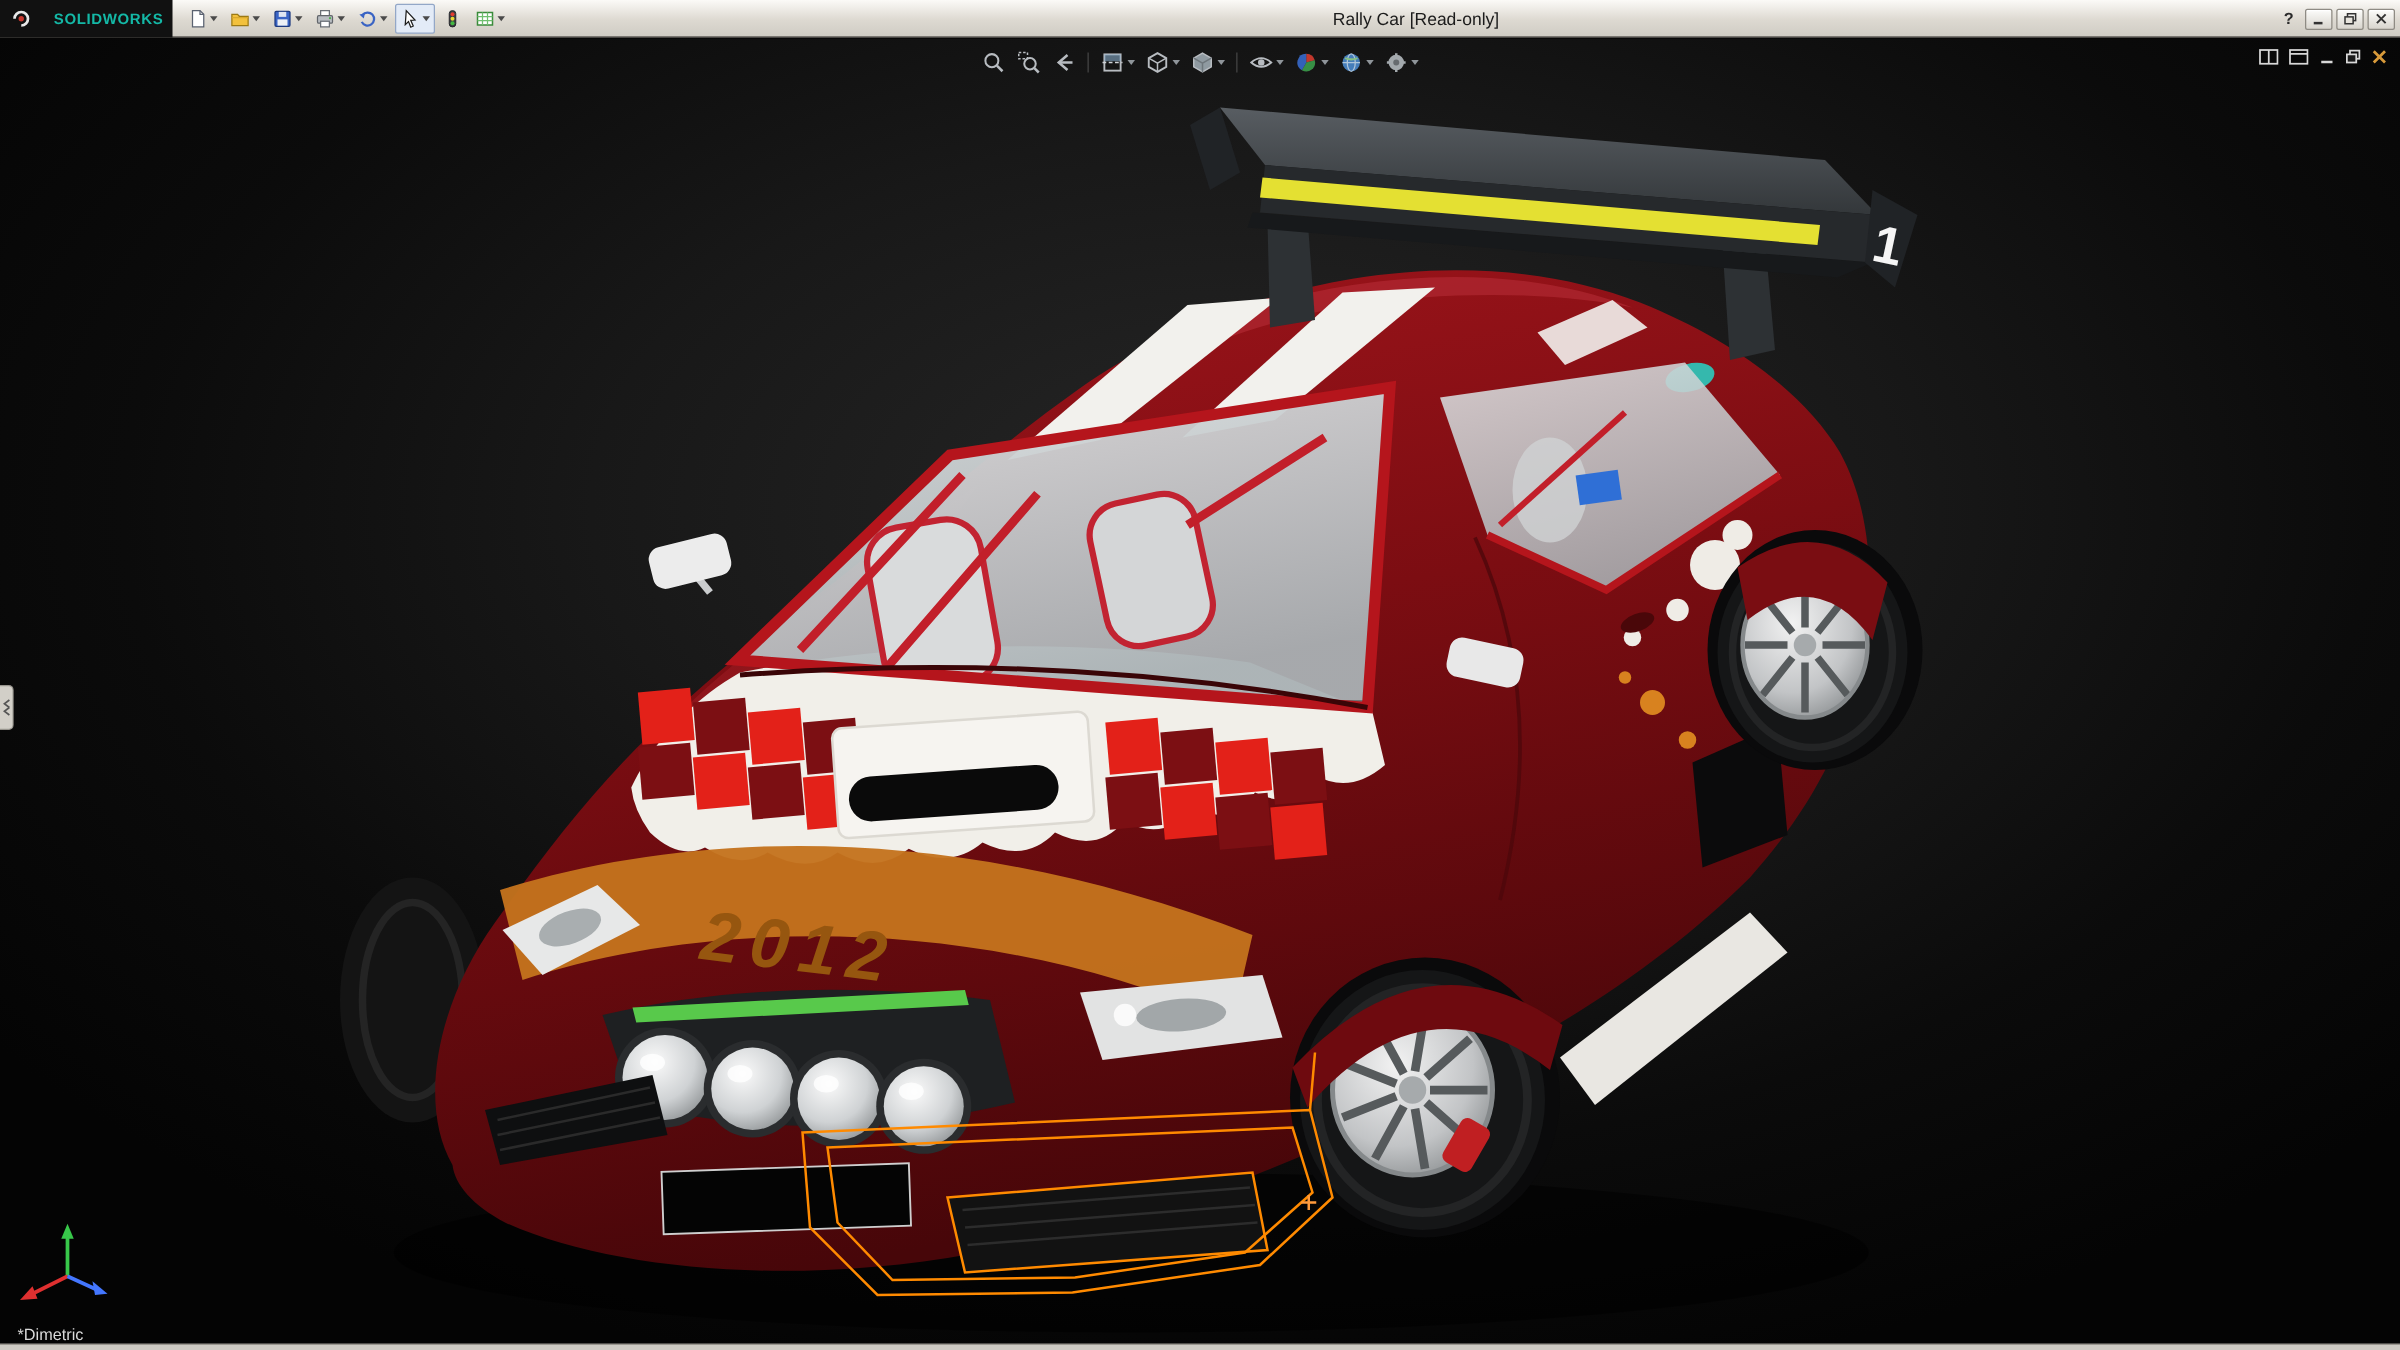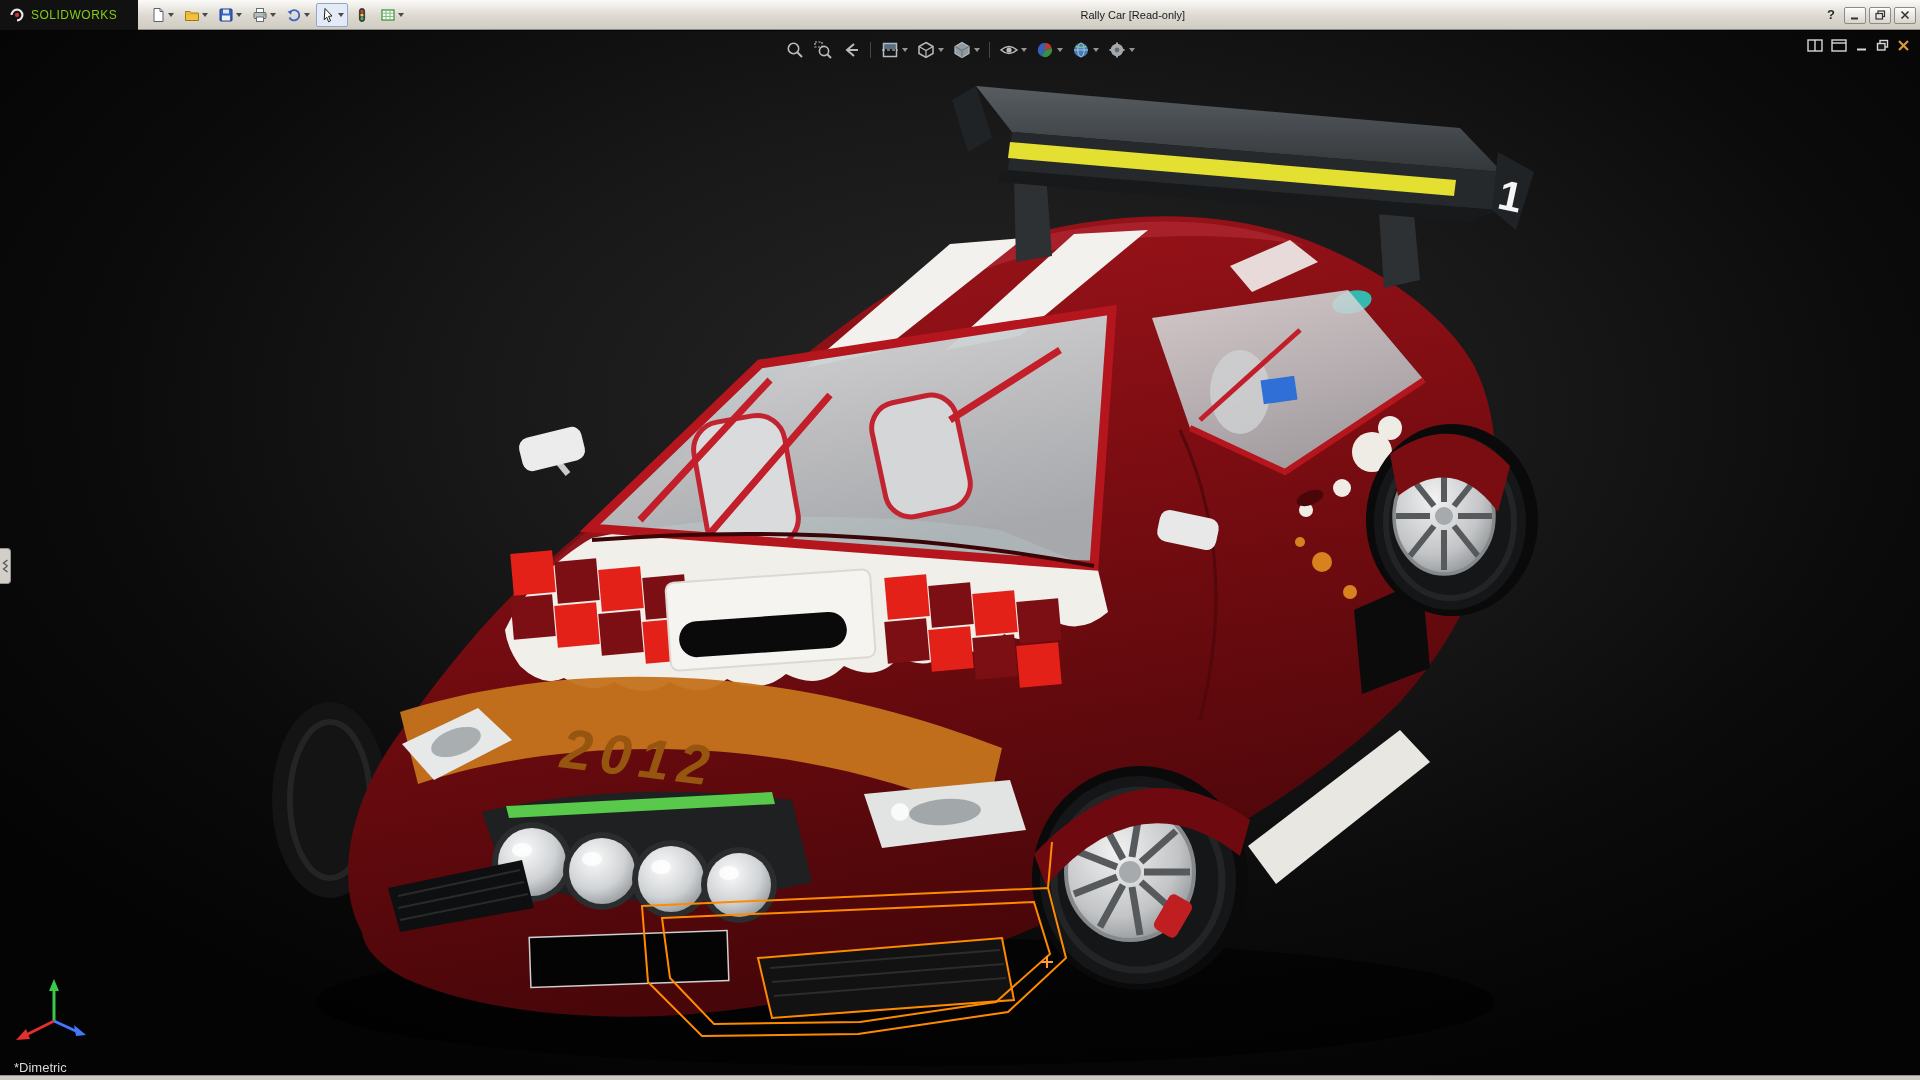--- a/index.html
+++ b/index.html
@@ -12,34 +12,34 @@
     position:absolute; top:0; left:0; right:0; height:30px;
     background:linear-gradient(#fbfaf7, #ddd9d1 55%, #cfccc4);
     border-bottom:1px solid #8f8c85;
     display:flex; align-items:center; z-index:30;
   }
   .logo-block {
     height:30px; width:138px; background:#111;
     display:flex; align-items:center; gap:5px; padding:0 8px;
   }
   .logo-mark { width:18px; height:18px; flex:0 0 auto; }
-  .brand-text { color:#84cc16; font-weight:normal; font-size:12px; letter-spacing:0.5px; }
+  .brand-text { color:#14b8a6; font-weight:bold; font-size:12px; letter-spacing:0.5px;margin-left:12px; }
   .tb-tools { display:flex; align-items:center; gap:2px; padding-left:8px; }
   .tb-btn {
     display:flex; align-items:center; gap:2px; height:24px; padding:0 3px;
     border:1px solid transparent; border-radius:2px; cursor:default;
   }
   .tb-btn.pressed { background:#e3ebf7; border-color:#93a7c7; }
   .caret {
     width:0; height:0; border-left:3.5px solid transparent; border-right:3.5px solid transparent;
     border-top:4px solid #4a4a4a;
   }
   .win-title {
     position:absolute; left:59%; top:0; transform:translateX(-50%);
-    height:30px; line-height:30px; font-size:11px; color:#1b1b1b;
+    height:30px; line-height:30px; font-size:14px; color:#1b1b1b;
   }
   .tb-right { position:absolute; right:4px; top:0; height:30px; display:flex; align-items:center; gap:3px; }
   .help-btn {
     width:20px; height:18px; text-align:center; line-height:18px;
     font-weight:bold; font-size:13px; color:#2c2c2c;
   }
   .win-btn {
     width:22px; height:17px; display:flex; align-items:center; justify-content:center;
     background:linear-gradient(#fcfcfa,#d8d5ce); border:1px solid #8e8b84; border-radius:2px;
     box-shadow:inset 0 1px 0 #fff;

